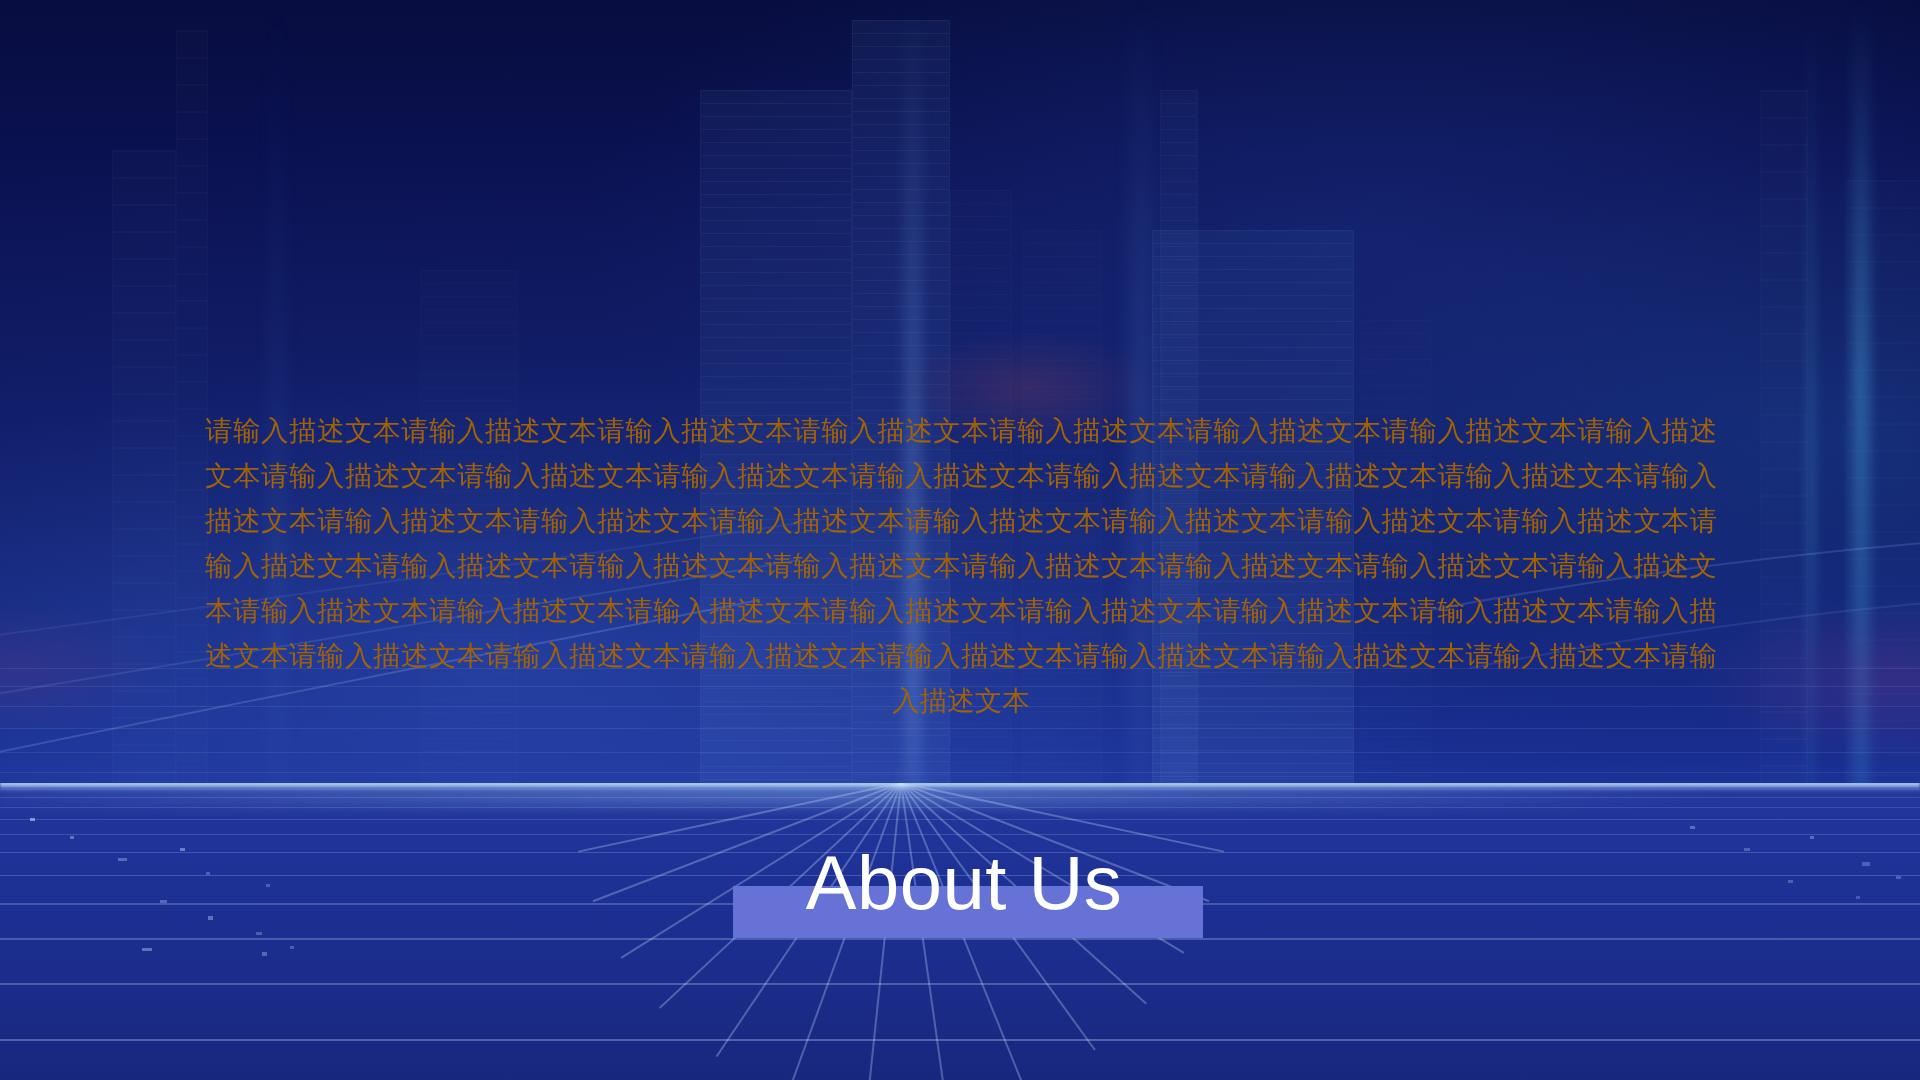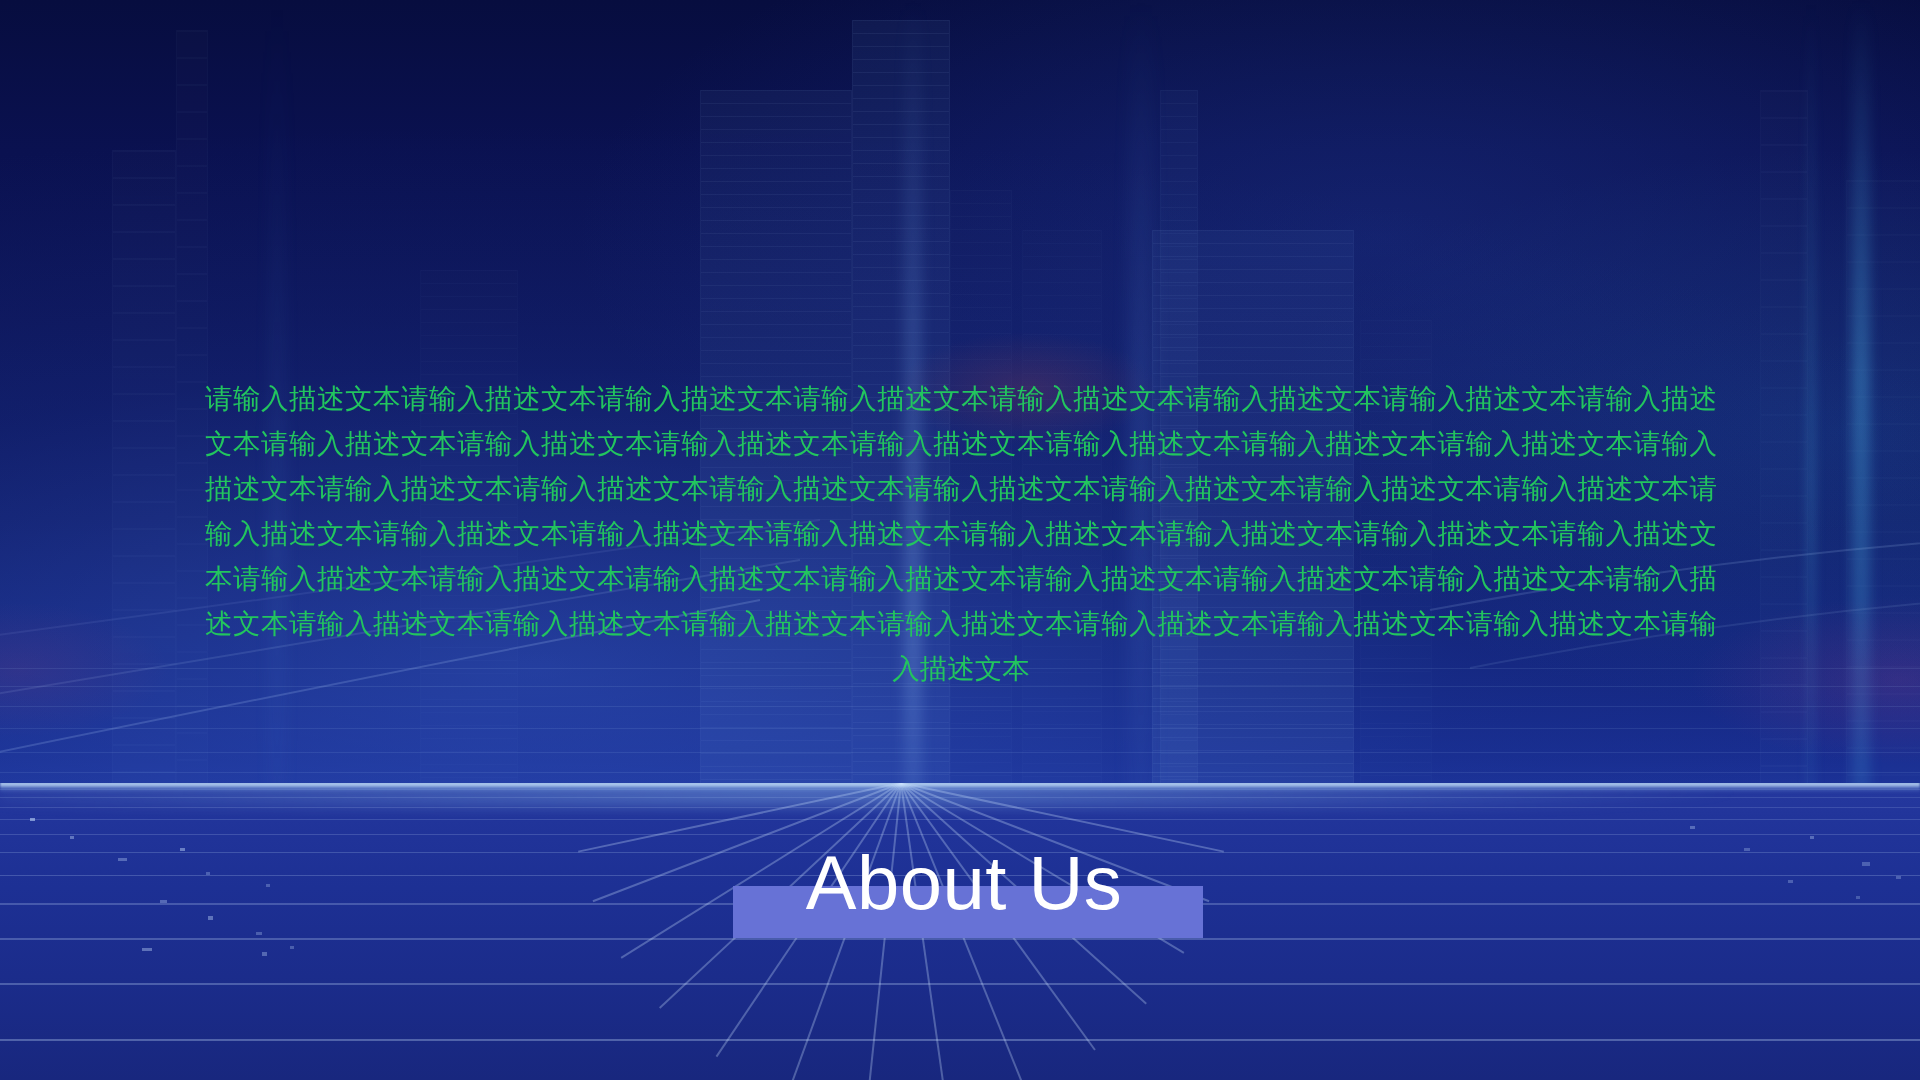--- a/index.html
+++ b/index.html
@@ -120,24 +120,24 @@
     font-size: 80px;
     line-height: 1;
     letter-spacing: 4px;
     color: #ffffff;
     white-space: nowrap;
   }
   .body-copy {
     position: absolute;
     left: 205px;
     width: 1512px;
-    top: 376px;
+    top: 408px;
     font-size: 27.5px;
     line-height: 45px;
-    color: #22c55e;
+    color: #a16207;
     text-align: justify;
     text-align-last: center;
     word-break: break-all;
     letter-spacing: 0px;
   }
   .banner { position:absolute; left:8px; right:0; top:840px; height:110px; }
   .banner-bar {
     position: absolute;
     left: 725px;
     top: 46px;

